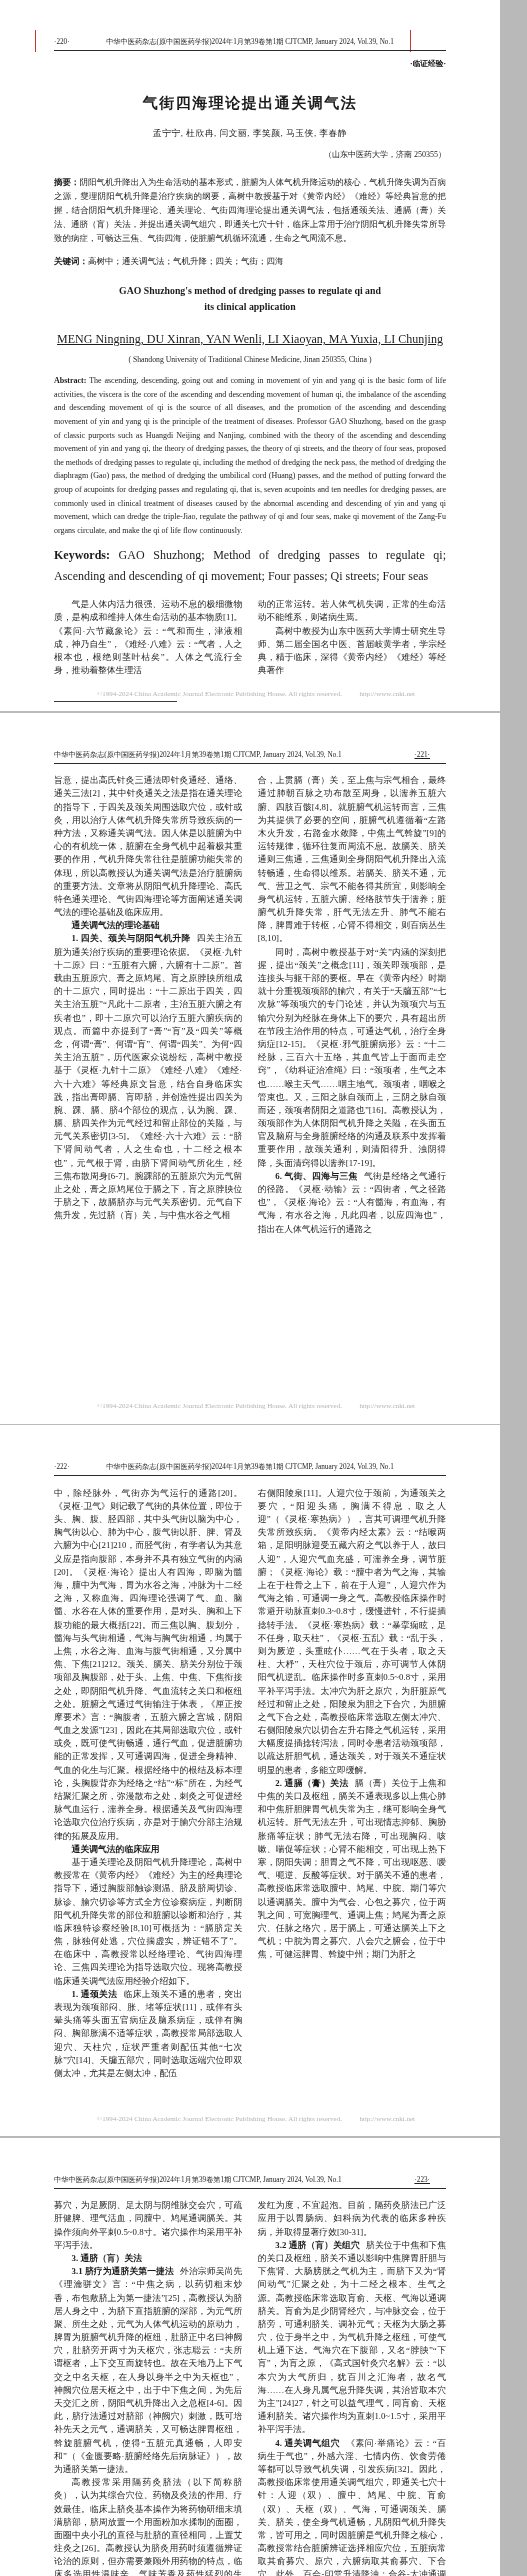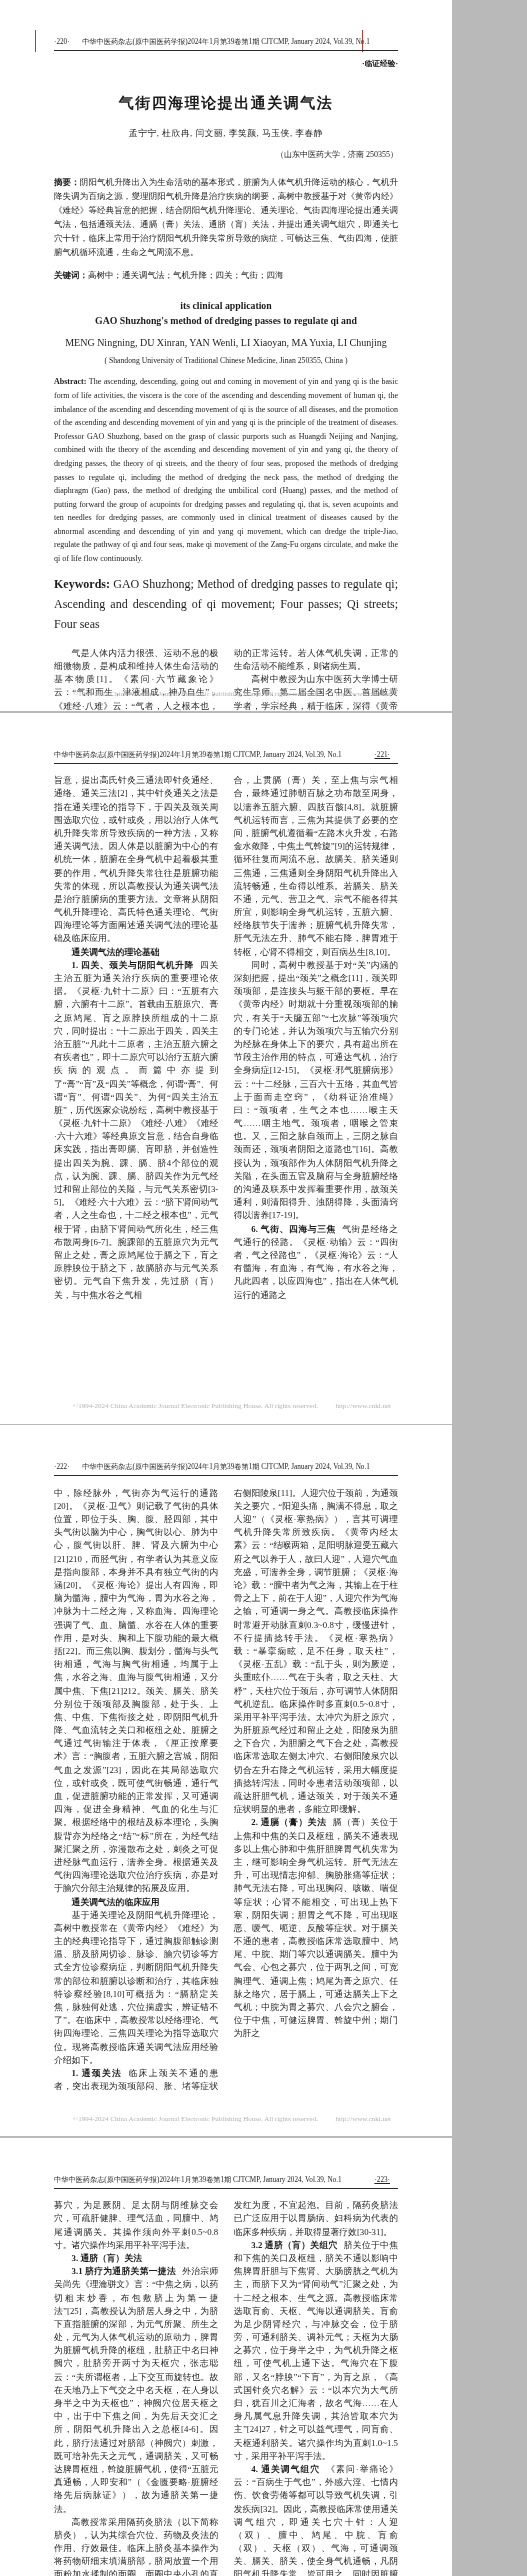--- a/index.html
+++ b/index.html
@@ -1,36 +1,36 @@
 <!DOCTYPE html>
 <html style="font-size:8.2px"><head>
 <meta charset="utf-8">
 <style>
   html,body{margin:0;padding:0;}
   body{background:#b9b9b9;width:528px;font-family:"Liberation Serif","DejaVu Serif",serif;color:#1c1c1c;}
-  .page{position:relative;width:452px;height:711px;background:#ffffff;box-sizing:border-box;
+  .page{position:relative;width:500px;height:711px;background:#ffffff;box-sizing:border-box;
         padding:37px 54px 0 54px;margin-bottom:1.5px;overflow:hidden;}
   
   .pghead{position:relative;font-size:7.2px;color:#222;height:11.3px;line-height:11.3px;
           border-bottom:0.8px solid #2a2a2a;padding-bottom:2.1px;}
   .pghead .pnum{position:absolute;top:0;}
   .num-left .pnum{left:0;}
-  .num-right .pnum{right:8px;text-decoration:underline;}
+  .num-right .pnum{right:16px;text-decoration:underline;}
   .num-left .jline{display:block;text-align:center;}
   .num-right .jline{display:block;text-align:left;}
   
   .category{text-align:right;font-weight:700;font-size:7.7px;margin-top:7.2px;color:#111;}
   .title{text-align:center;font-size:15px;font-weight:700;letter-spacing:1.5px;margin-top:25px;}
   .authors{text-align:center;font-size:8.8px;margin-top:15.5px;letter-spacing:0.5px;}
   .affil{text-align:right;font-size:8px;margin-top:9.3px;}
   .zh-abs{margin-top:14.4px;font-size:8.5px;line-height:1.66;text-align:justify;}
   .zh-kw{font-size:8.5px;line-height:1.66;text-align:justify;margin-top:2px;}
   .lab{font-weight:700;}
   .en-title{text-align:center;font-weight:700;font-size:9.8px;line-height:1.55;margin-top:15.5px;}
-  .en-authors{text-align:center;font-size:10px;margin-top:9px;}
+  .en-authors{text-align:center;font-size:12px;margin-top:18px;text-decoration:underline;}
   .en-affil{text-align:center;font-size:7.7px;margin-top:8.2px;}
   .en-abs{margin-top:10.3px;font-size:8px;line-height:1.7;text-align:justify;}
   .en-kw{font-size:12px;line-height:1.7;text-align:justify;margin-top:1px;}
   
   .cols{display:flex;gap:15.5px;margin-top:10.3px;overflow:hidden;}
   .cols-front{height:95px;}
   .cols-body{height:604px;}
   .col{width:202px;font-size:8.8px;line-height:1.5;text-align:justify;}
   .col p{margin:0;text-indent:2em;}
   .col p.cont{text-indent:0;}
@@ -57,22 +57,22 @@
     <span class="pnum">·220·</span>
     <span class="jline">中华中医药杂志(原中国医药学报)2024年1月第39卷第1期  CJTCMP, January 2024, Vol.39, No.1</span>
   </header>
   <div class="category">·临证经验·</div>
   <h1 class="title">气街四海理论提出通关调气法</h1>
   <div class="authors">孟宁宁, 杜欣冉, 闫文丽, 李笑颜, 马玉侠, 李春静</div>
   <div class="affil">（山东中医药大学，济南 250355）</div>
   <p class="zh-abs"><span class="lab">摘要：</span><span>阴阳气机升降出入为生命活动的基本形式，脏腑为人体气机升降运动的核心，气机升降失调为百病之源，燮理阴阳气机升降是治疗疾病的纲要，高树中教授基于对《黄帝内经》《难经》等经典旨意的把握，结合阴阳气机升降理论、通关理论、气街四海理论提出通关调气法，包括通颈关法、通膈（膏）关法、通脐（肓）关法，并提出通关调气组穴，即通关七穴十针，临床上常用于治疗阴阳气机升降失常所导致的病症，可畅达三焦、气街四海，使脏腑气机循环流通，生命之气周流不息。</span></p>
   <p class="zh-kw"><span class="lab">关键词：</span><span>高树中；通关调气法；气机升降；四关；气街；四海</span></p>
   <div class="en-title">
+    <div>GAO Shuzhong's method of dredging passes to regulate qi and</div>
     <div>its clinical application</div>
-    <div>GAO Shuzhong's method of dredging passes to regulate qi and</div>
   </div>
   <div class="en-authors">MENG Ningning, DU Xinran, YAN Wenli, LI Xiaoyan, MA Yuxia, LI Chunjing</div>
   <div class="en-affil">( Shandong University of Traditional Chinese Medicine, Jinan 250355, China )</div>
   <p class="en-abs"><span class="lab">Abstract:</span> <span>The ascending, descending, going out and coming in movement of yin and yang qi is the basic form of life activities, the viscera is the core of the ascending and descending movement of human qi, the imbalance of the ascending and descending movement of qi is the source of all diseases, and the promotion of the ascending and descending movement of yin and yang qi is the principle of the treatment of diseases. Professor GAO Shuzhong, based on the grasp of classic purports such as Huangdi Neijing and Nanjing, combined with the theory of the ascending and descending movement of yin and yang qi, the theory of dredging passes, the theory of qi streets, and the theory of four seas, proposed the methods of dredging passes to regulate qi, including the method of dredging the neck pass, the method of dredging the diaphragm (Gao) pass, the method of dredging the umbilical cord (Huang) passes, and the method of putting forward the group of acupoints for dredging passes and regulating qi, that is, seven acupoints and ten needles for dredging passes, are commonly used in clinical treatment of diseases caused by the abnormal ascending and descending of yin and yang qi movement, which can dredge the triple-Jiao, regulate the pathway of qi and four seas, make qi movement of the Zang-Fu organs circulate, and make the qi of life flow continuously.</span></p>
   <p class="en-kw"><span class="lab">Keywords:</span> <span>GAO Shuzhong; Method of dredging passes to regulate qi; Ascending and descending of qi movement; Four passes; Qi streets; Four seas</span></p>
   <div class="cols cols-front" id="cols-0">
       <div class="col">
         <p>气是人体内活力很强、运动不息的极细微物质，是构成和维持人体生命活动的基本物质[1]。《素问·六节藏象论》云：“气和而生，津液相成，神乃自生”，《难经·八难》云：“气者，人之根本也，根绝则茎叶枯矣”。人体之气流行全身，推动着整体生理活</p>
       </div>
       <div class="col">

